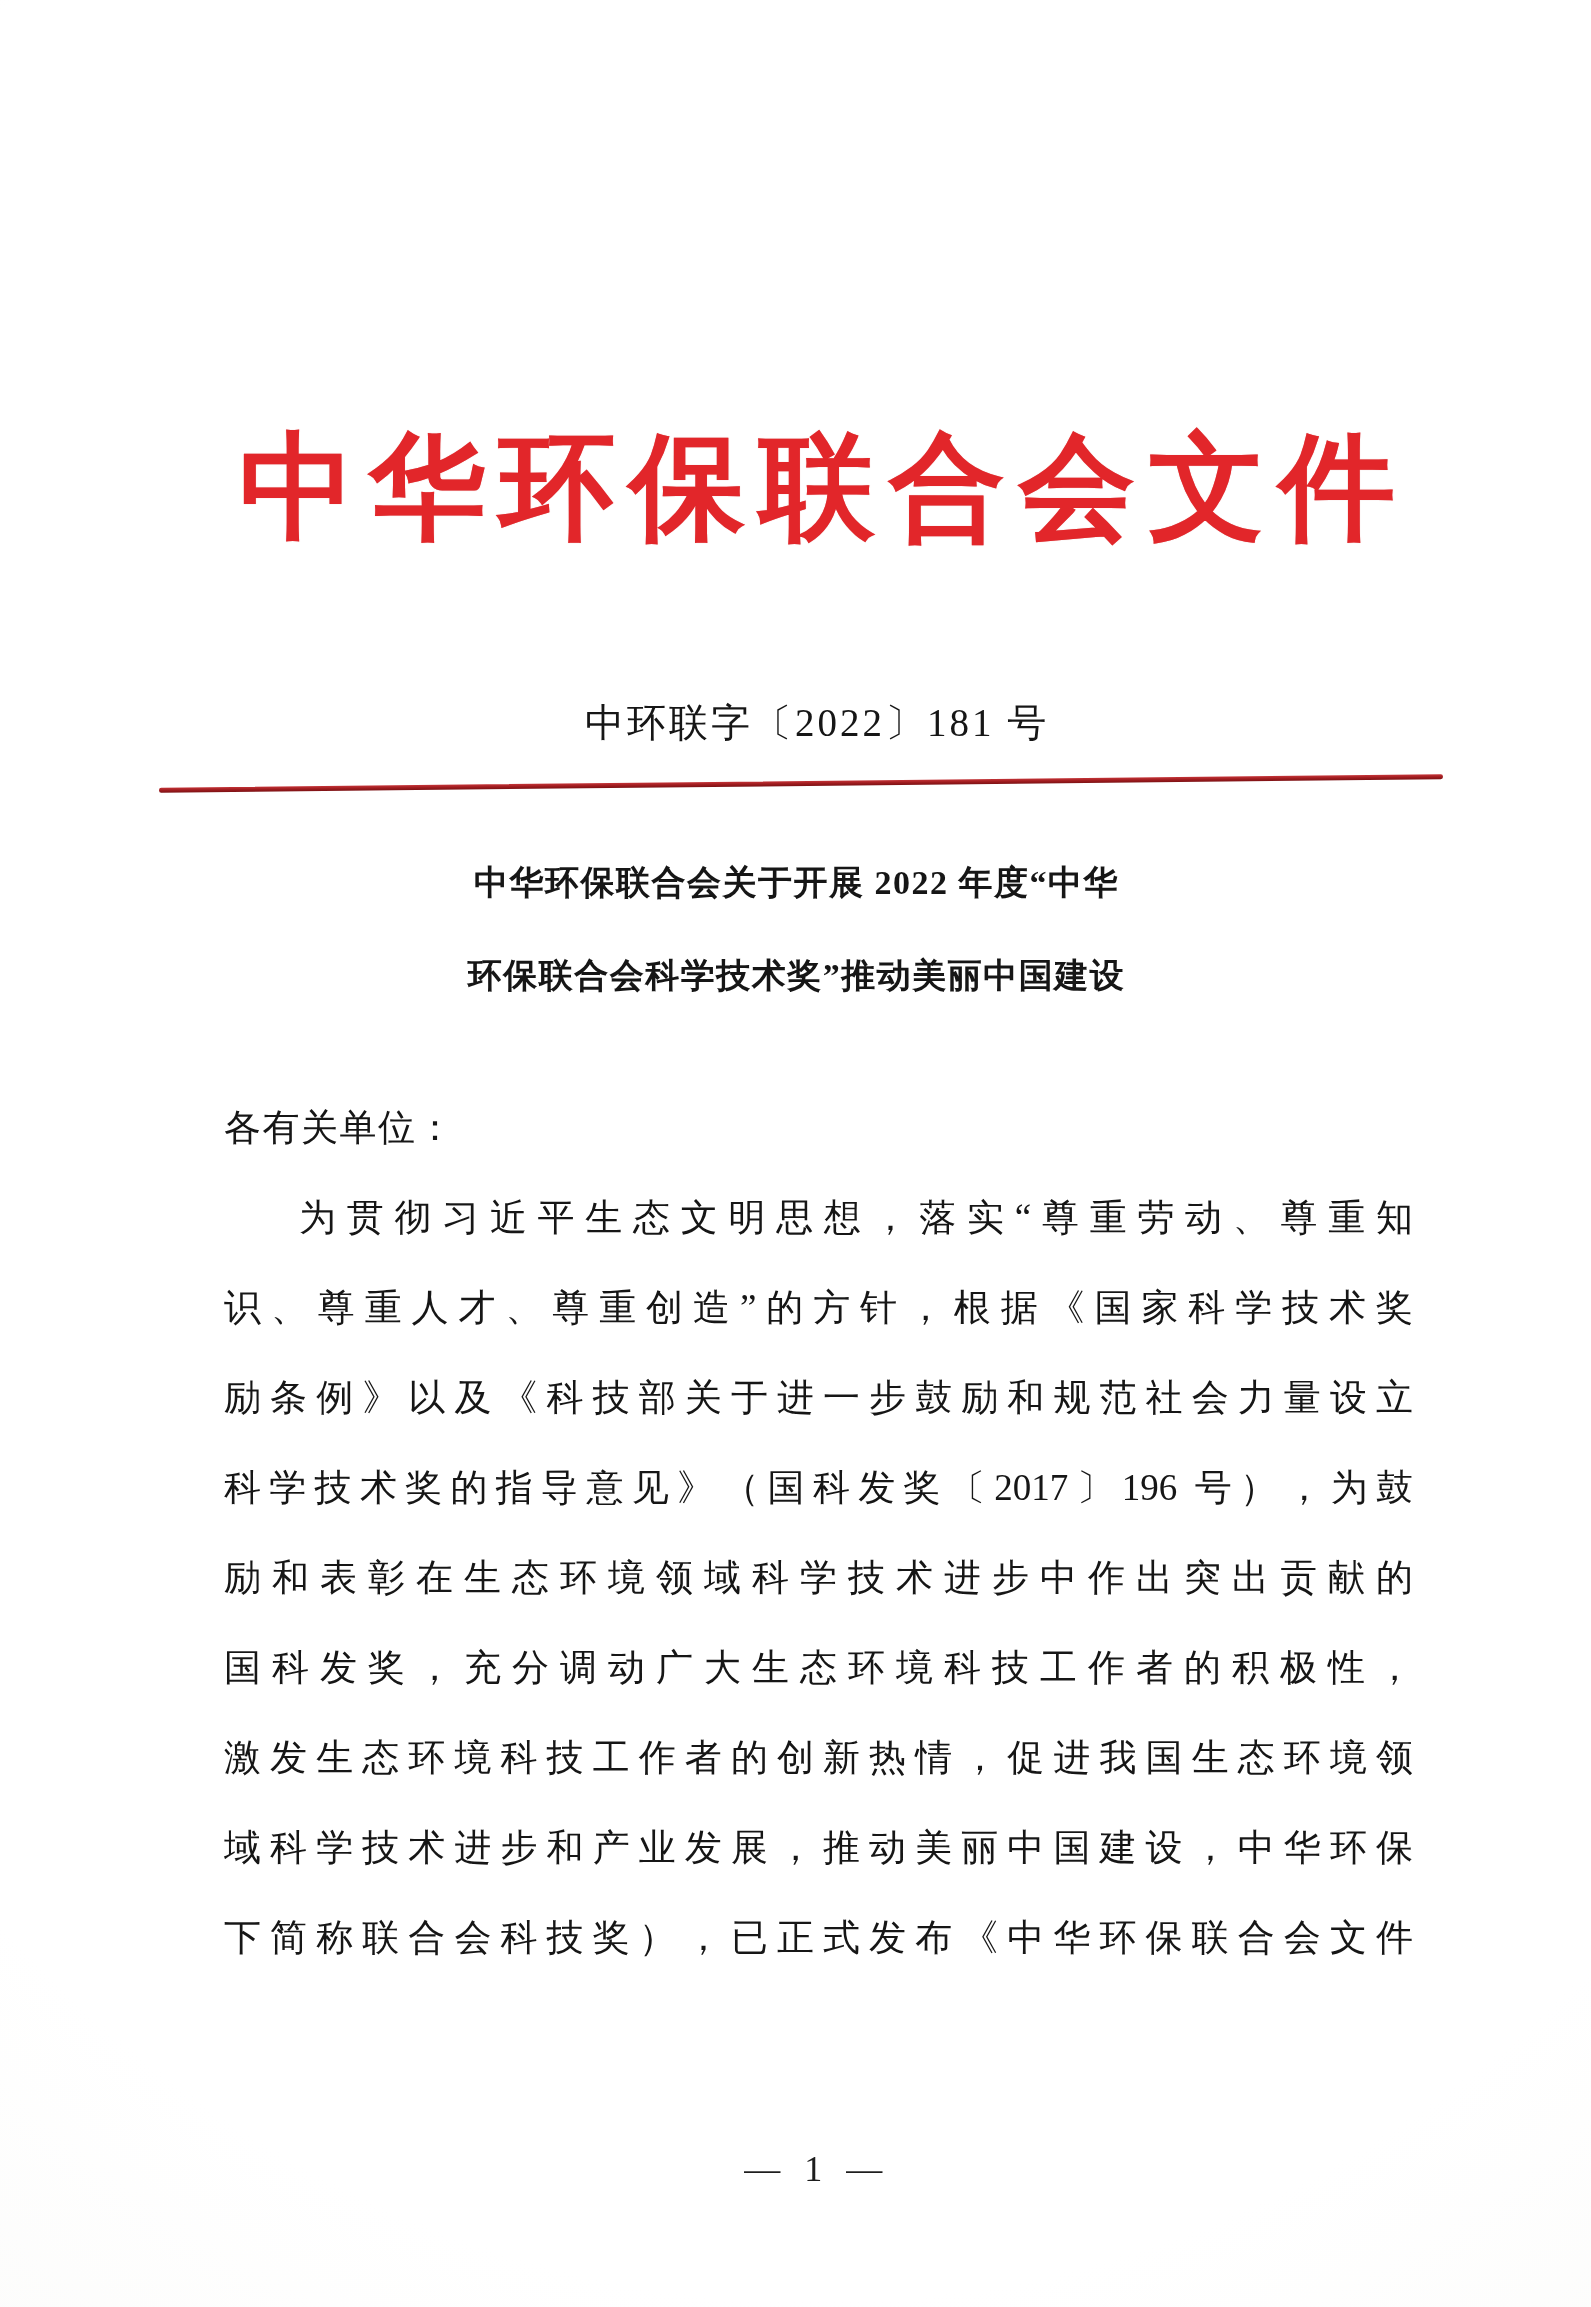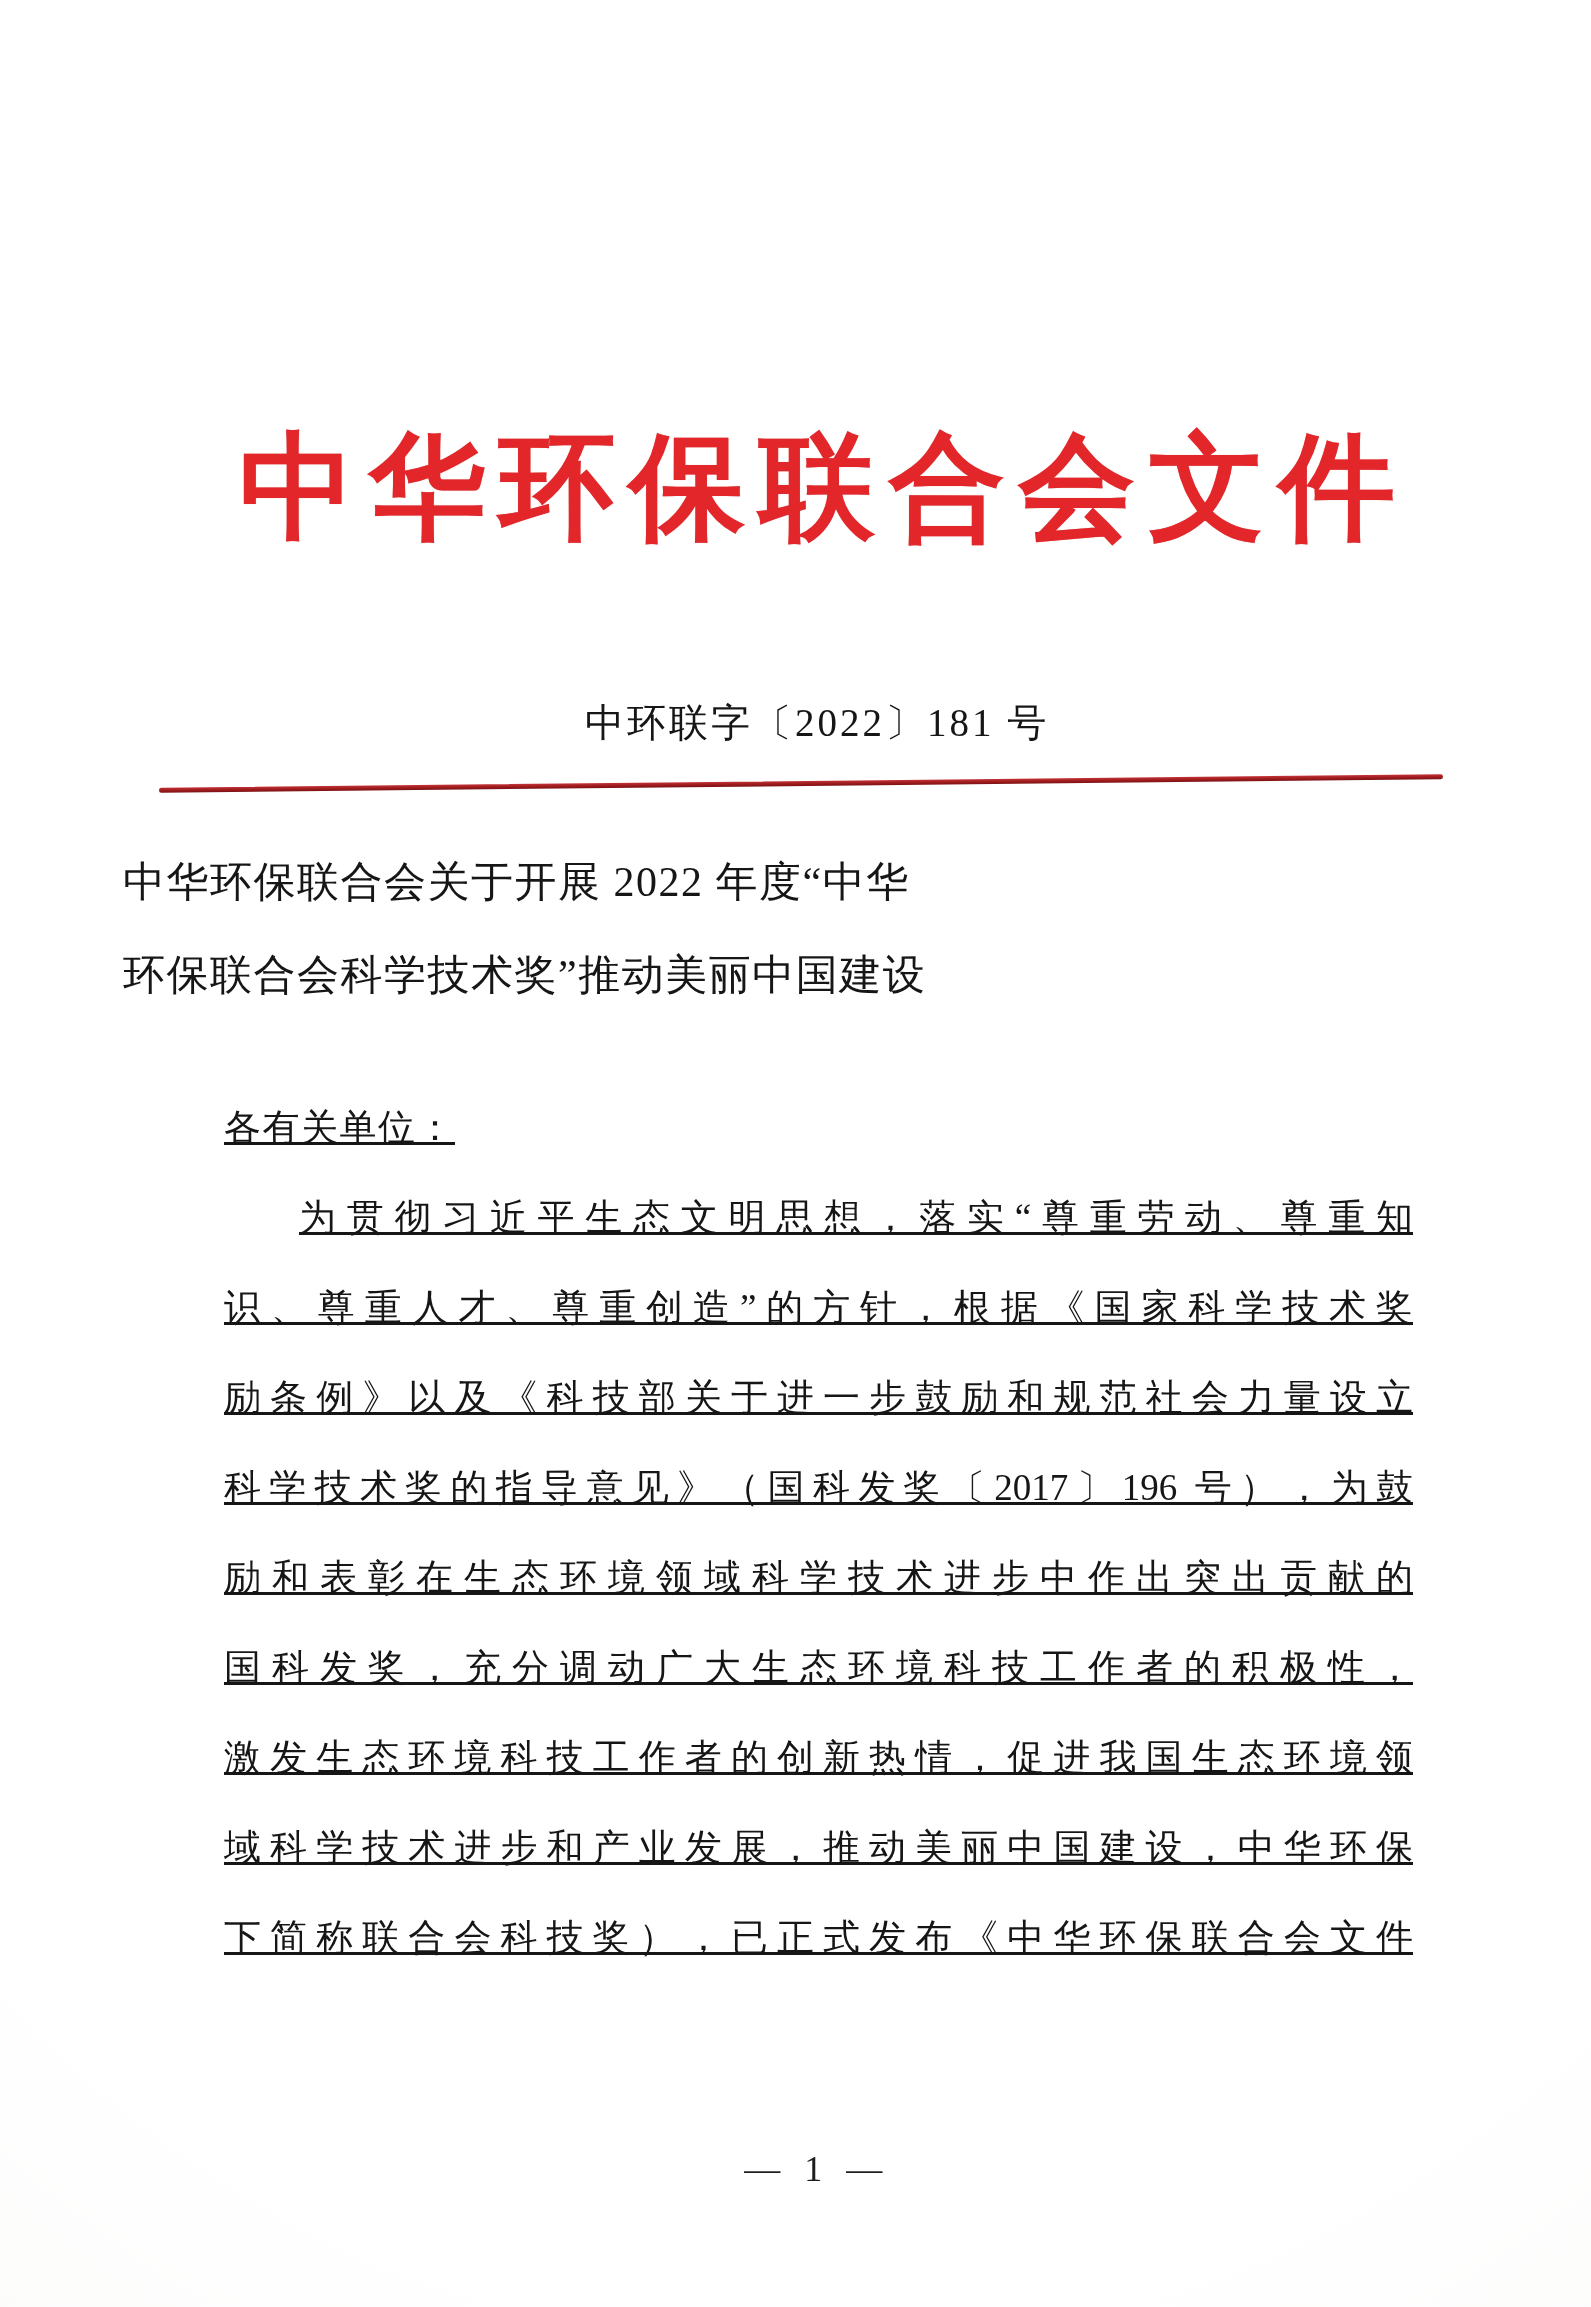--- a/index.html
+++ b/index.html
@@ -57,39 +57,39 @@
     background: linear-gradient(to bottom, #c43438, var(--rule-red, #9e1b1e) 55%, #7c1215);
     transform: rotate(-0.6deg);
   }
 
   
   .doc-title {
     position: absolute;
     top: 836px;
     left: 123px;
     width: 1347px;
-    font-size: 42px;
-    font-weight: normal;
+    text-align: center;
+    font-size: 34px;
+    font-weight: bold;
     line-height: 93px;
     letter-spacing: 1.5px;
   }
 
   
   .content {
     position: absolute;
     top: 1083px;
     left: 224px;
     width: 1189px;
     font-size: 37px;
   }
   .row {
     height: 90px;
     line-height: 90px;
     white-space: nowrap;
-    text-decoration: underline;
   }
   .salutation {
     text-align: left;
     letter-spacing: 1.5px;
   }
   .body-line {
     white-space: normal;
     text-align: justify;
     text-align-last: justify;
     text-justify: inter-character;

